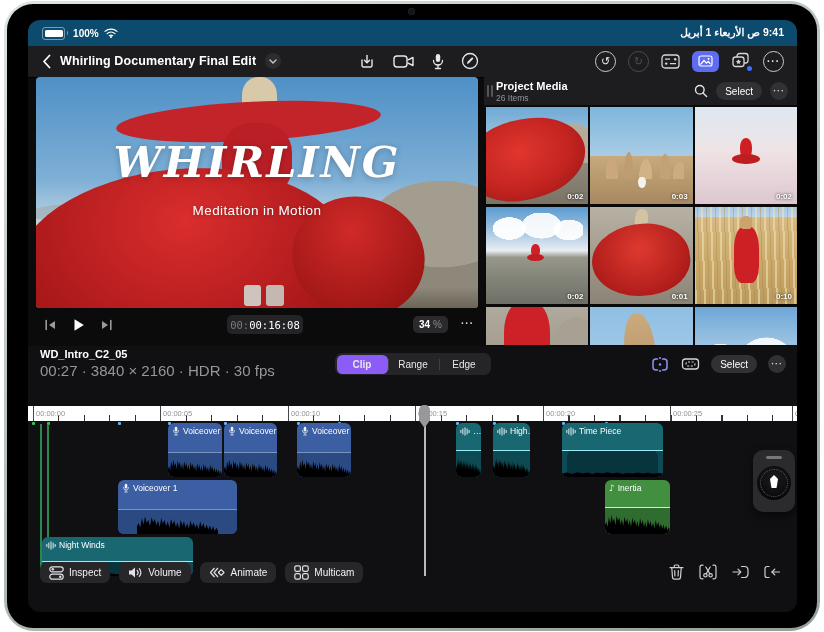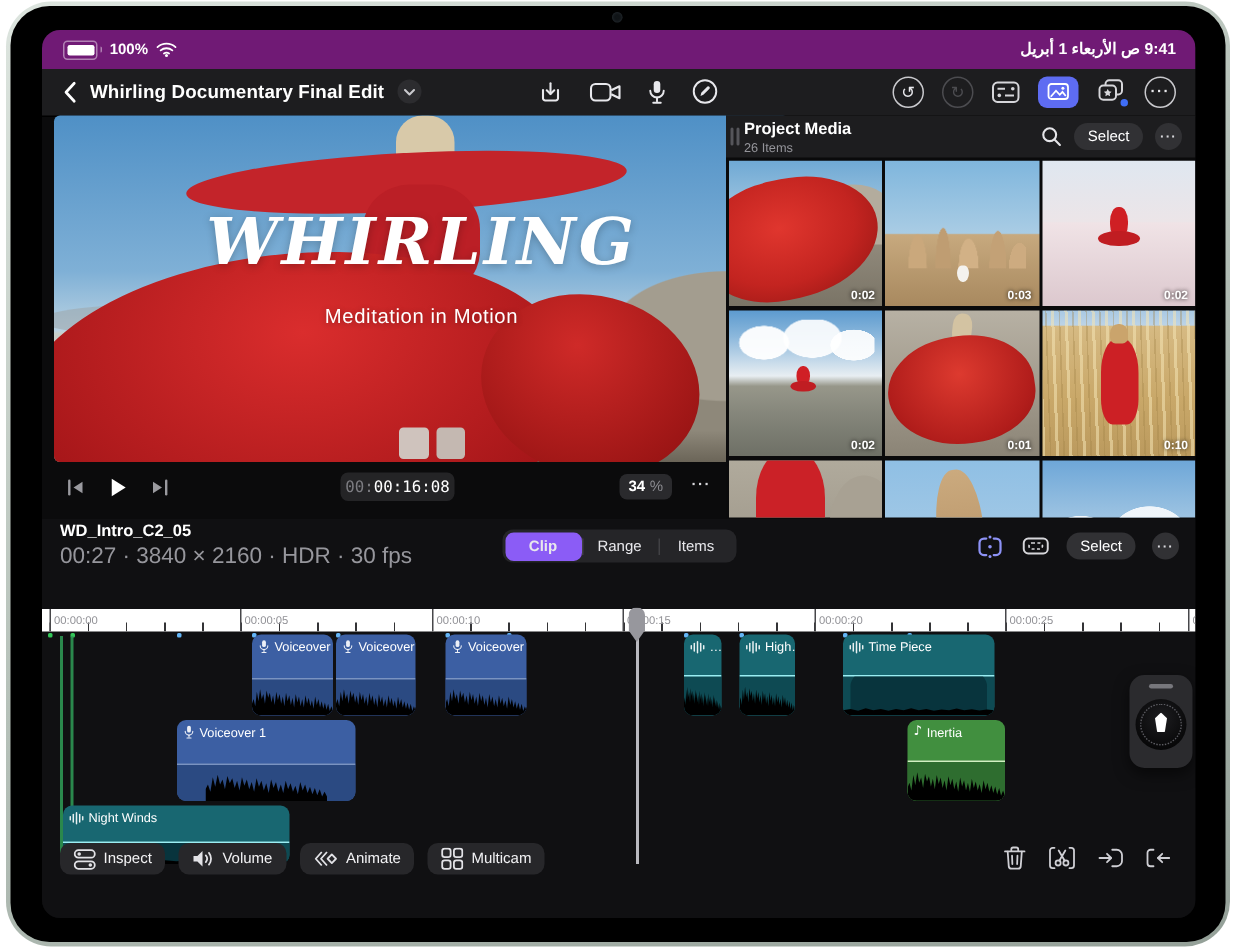--- a/index.html
+++ b/index.html
@@ -4,21 +4,21 @@
 <style>
   html,body{margin:0;padding:0;background:#fff;font-family:"Liberation Sans",sans-serif;-webkit-font-smoothing:antialiased;}
   .stage{position:relative;width:824px;height:632px;background:#fff;overflow:hidden;}
   
   .device{position:absolute;left:4px;top:1px;right:4px;bottom:1px;border-radius:30px;
     background:linear-gradient(155deg,#dde5df 0%,#b7c2ba 45%,#94a098 100%);}
   .bezel{position:absolute;left:7px;top:4px;right:7px;bottom:4px;border-radius:26px;background:#000;}
   .cam{position:absolute;left:408px;top:8px;width:7px;height:7px;border-radius:50%;background:#101417;box-shadow:inset 0 0 2px #2c3338;}
   .screen{position:absolute;left:28px;top:20px;width:769px;height:592px;border-radius:12px;background:#0b0b0c;overflow:hidden;}
   
-  .statusbar{position:absolute;left:0;top:0;width:100%;height:26px;background:#701a75;}
+  .statusbar{position:absolute;left:0;top:0;width:100%;height:26px;background:#0c4a6e;}
   .stat-left{position:absolute;left:14px;top:7px;display:flex;align-items:center;gap:5px;}
   .batt{position:relative;width:21px;height:10.5px;border:1px solid rgba(255,255,255,.45);border-radius:3px;}
   .batt i{position:absolute;left:1.5px;top:1.5px;right:1.5px;bottom:1.5px;border-radius:1.5px;background:#fff;}
   .batt-cap{width:1.6px;height:4px;background:rgba(255,255,255,.45);border-radius:0 1px 1px 0;margin-left:-3.5px;}
   .stat-txt{color:#fff;font-size:10px;font-weight:700;}
   .stat-right{position:absolute;right:13px;top:6px;color:#fff;font-size:10.5px;font-weight:600;direction:rtl;}
   
   .topbar{position:absolute;left:0;top:26px;width:100%;height:31px;background:#1d1d1f;border-bottom:1px solid #000;}
   .tb-left{position:absolute;left:14px;top:0;height:30px;display:flex;align-items:center;gap:9px;}
   .tb-title{color:#fff;font-size:12.5px;font-weight:700;letter-spacing:.1px;}
@@ -27,21 +27,21 @@
   .tb-right{position:absolute;right:13px;top:0;height:30px;display:flex;align-items:center;gap:12px;}
   .circle-o{width:19px;height:19px;border:1.4px solid #c9c9cd;border-radius:50%;display:flex;align-items:center;justify-content:center;
     color:#e9e9ed;font-size:11px;font-family:"DejaVu Sans",sans-serif;line-height:1;}
   .circle-o.dim{border-color:#4c4c50;color:#4c4c50;}
   .browser-btn{width:27px;height:21px;border-radius:6px;background:#5e6cf2;display:flex;align-items:center;justify-content:center;}
   .titles-wrap{position:relative;display:flex;}
   .badge-dot{position:absolute;right:-1px;bottom:-1px;width:5px;height:5px;border-radius:50%;background:#3f6ef7;}
   .dots{color:#e9e9ed;font-size:10px;letter-spacing:1px;font-weight:700;}
   .circle-more{width:19px;height:19px;border:1.4px solid #c9c9cd;border-radius:50%;display:flex;align-items:center;justify-content:center;}
   
-  .viewer{position:absolute;left:8px;top:57px;width:442px;height:231px;border-radius:4px;overflow:hidden;background:linear-gradient(180deg,#4f90c6 0%,#7fb0d6 45%,#b9d2e2 62%,#c8cfc9 63%,#a9a496 100%);padding-left:48px;}
+  .viewer{position:absolute;left:8px;top:57px;width:442px;height:231px;border-radius:4px;overflow:hidden;background:linear-gradient(180deg,#4f90c6 0%,#7fb0d6 45%,#b9d2e2 62%,#c8cfc9 63%,#a9a496 100%);}
   .vs{position:absolute;}
   .v-title{position:absolute;left:0;top:60px;width:100%;text-align:center;color:#fff;
     font-family:"DejaVu Serif",serif;font-style:italic;font-weight:800;font-size:43px;letter-spacing:2px;text-shadow:0 1px 6px rgba(0,0,0,.25);}
   .v-sub{position:absolute;left:0;top:126px;width:100%;text-align:center;color:#fff;font-size:13.5px;letter-spacing:.4px;text-shadow:0 1px 4px rgba(0,0,0,.3);}
   
   .transport{position:absolute;left:8px;top:292px;width:442px;height:26px;}
   .tr-group{position:absolute;left:8px;top:0;height:26px;display:flex;align-items:center;gap:15px;}
   .tc-pill{position:absolute;left:191px;top:3px;width:76px;height:19px;background:#242426;border-radius:5px;display:flex;align-items:center;justify-content:center;
     font-family:"DejaVu Sans Mono",monospace;font-size:10.5px;color:#fff;}
   .tc-pill .dim{color:#7c7c81;}
@@ -371,21 +371,21 @@
     </div>
 
     <div class="timeline">
       <div class="tl-name">
         <div class="n1">WD_Intro_C2_05</div>
         <div class="n2">00:27 · 3840 × 2160 · HDR · 30 fps</div>
       </div>
       <div class="seg">
         <span class="s sel">Clip</span>
         <span class="s">Range</span>
-        <span class="s">Items</span>
+        <span class="s">Edge</span>
       </div>
       <div class="tl-icons">
         <svg width="20" height="17" viewBox="0 0 20 17">
           <g fill="none" stroke="#8d92f6" stroke-width="1.5" stroke-linecap="round">
             <path d="M7.5 3H6a3 3 0 00-3 3v5a3 3 0 003 3h1.5"></path>
             <path d="M12.5 3H14a3 3 0 013 3v5a3 3 0 01-3 3h-1.5"></path>
           </g>
           <circle cx="10" cy="2" r="1" fill="#8d92f6"></circle>
             <circle cx="10" cy="15" r="1" fill="#8d92f6"></circle>
             <circle cx="10" cy="8.5" r="1.2" fill="#8d92f6"></circle>

